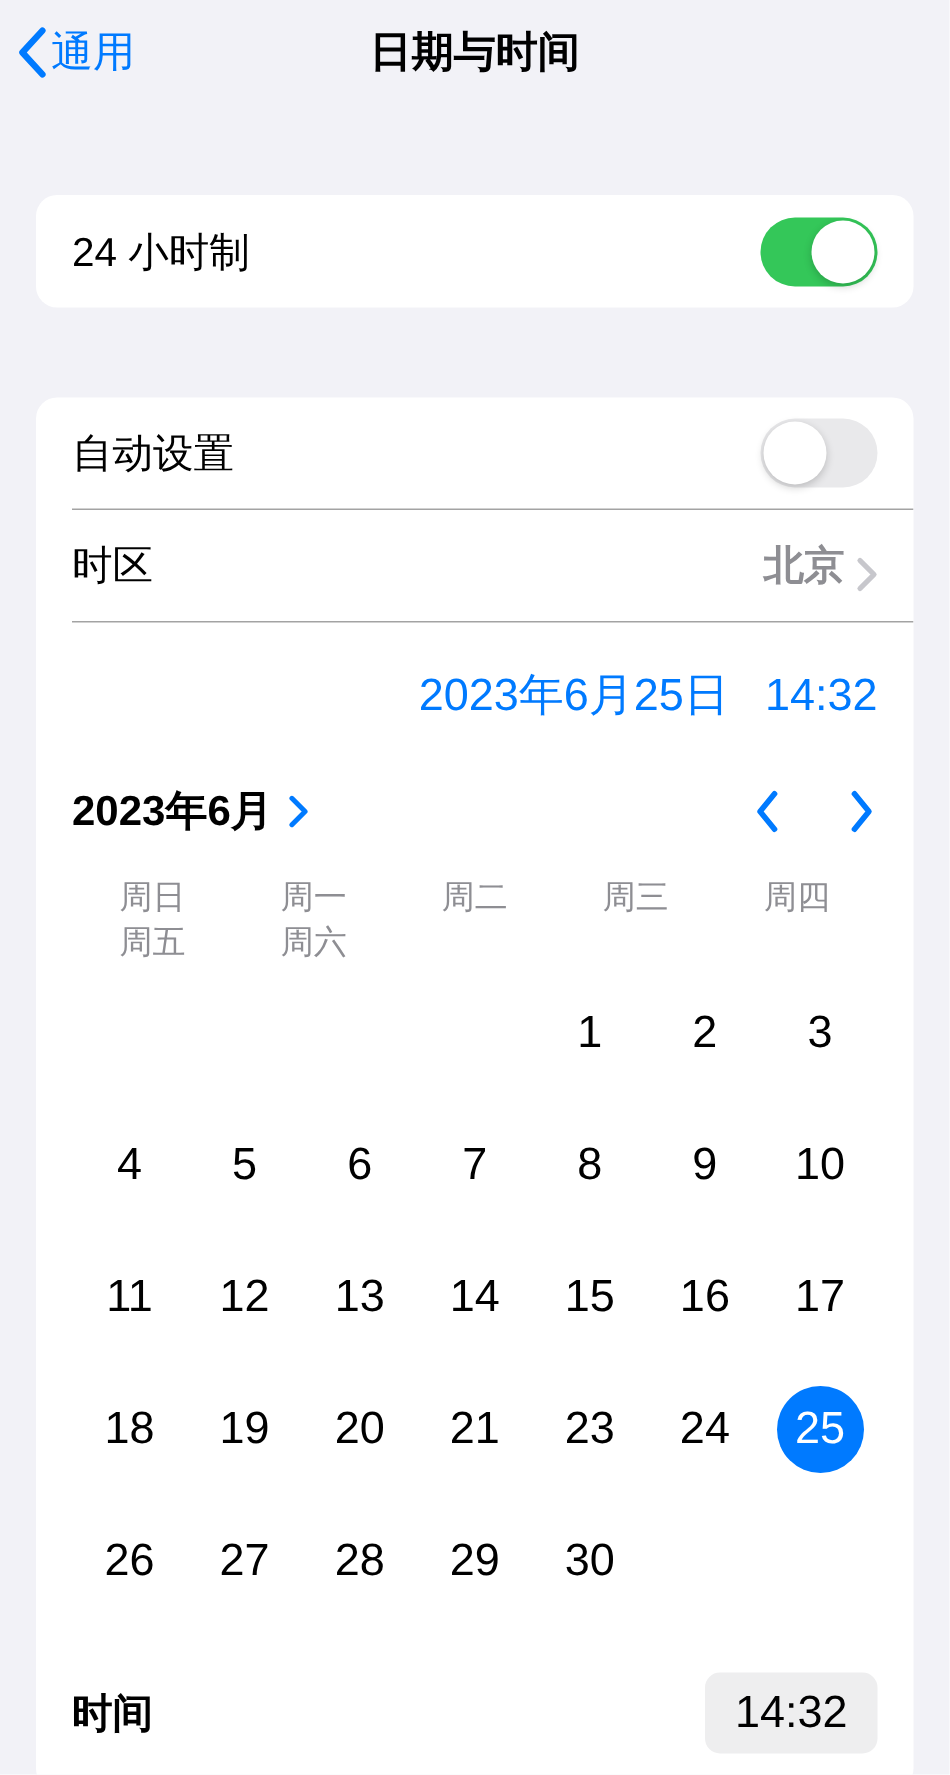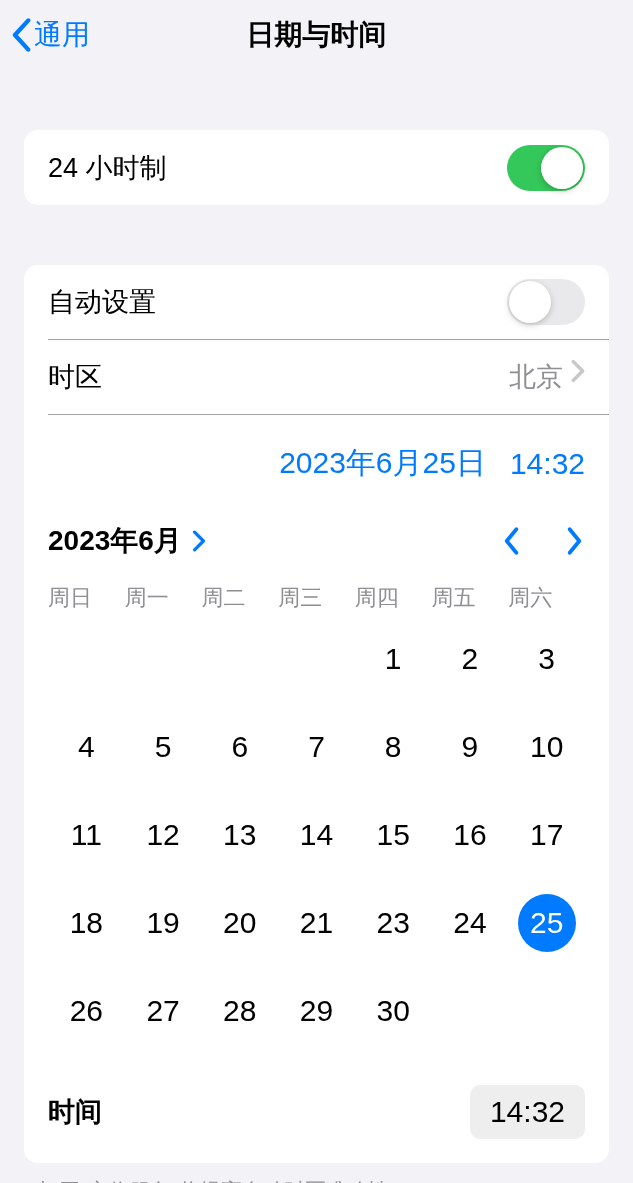--- a/index.html
+++ b/index.html
@@ -90,22 +90,23 @@
     }
     .switch-on .switch-knob {
       right: 2px;
     }
     .switch-off .switch-knob {
       left: 2px;
     }
     .row-value {
       color: #8e8e93;
       display: flex;
-      align-items: flex-start;
+      align-items: flex-end;
       gap: 8px;
+      font-weight: bold;
     }
     .chevron-right {
       color: #c7c7cc;
       flex-shrink: 0;
     }
     .date-time-row {
       display: flex;
       justify-content: flex-end;
       align-items: center;
       gap: 24px;
@@ -137,22 +138,22 @@
     .cal-nav-arrows {
       display: flex;
       gap: 44px;
     }
     .cal-arrow {
       color: #007aff;
       cursor: pointer;
     }
     .cal-weekdays {
       display: grid;
-      grid-template-columns: repeat(7, 1fr);
-      text-align: left;
+      grid-template-columns: repeat(5, 1fr);
+      text-align: center;
       color: #8e8e93;
       font-size: 22px;
       margin-bottom: 16px;
     }
     .cal-grid {
       display: grid;
       grid-template-columns: repeat(7, 1fr);
       text-align: center;
       row-gap: 28px;
     }

